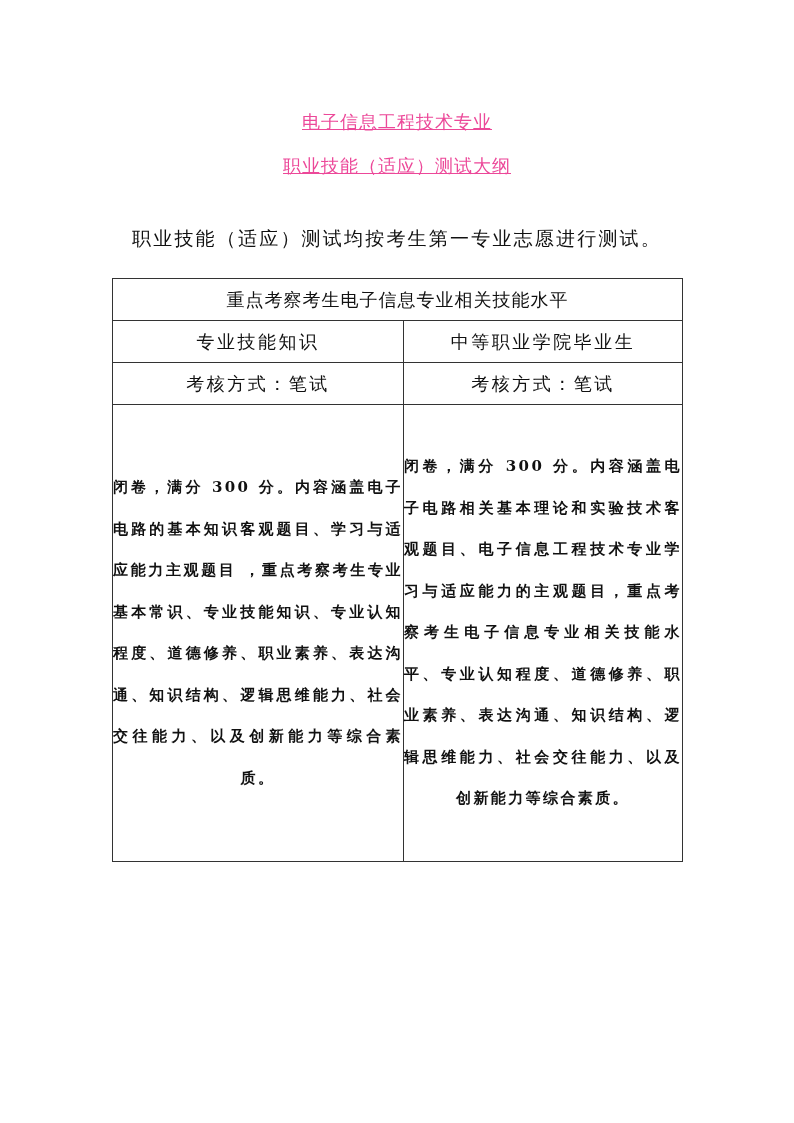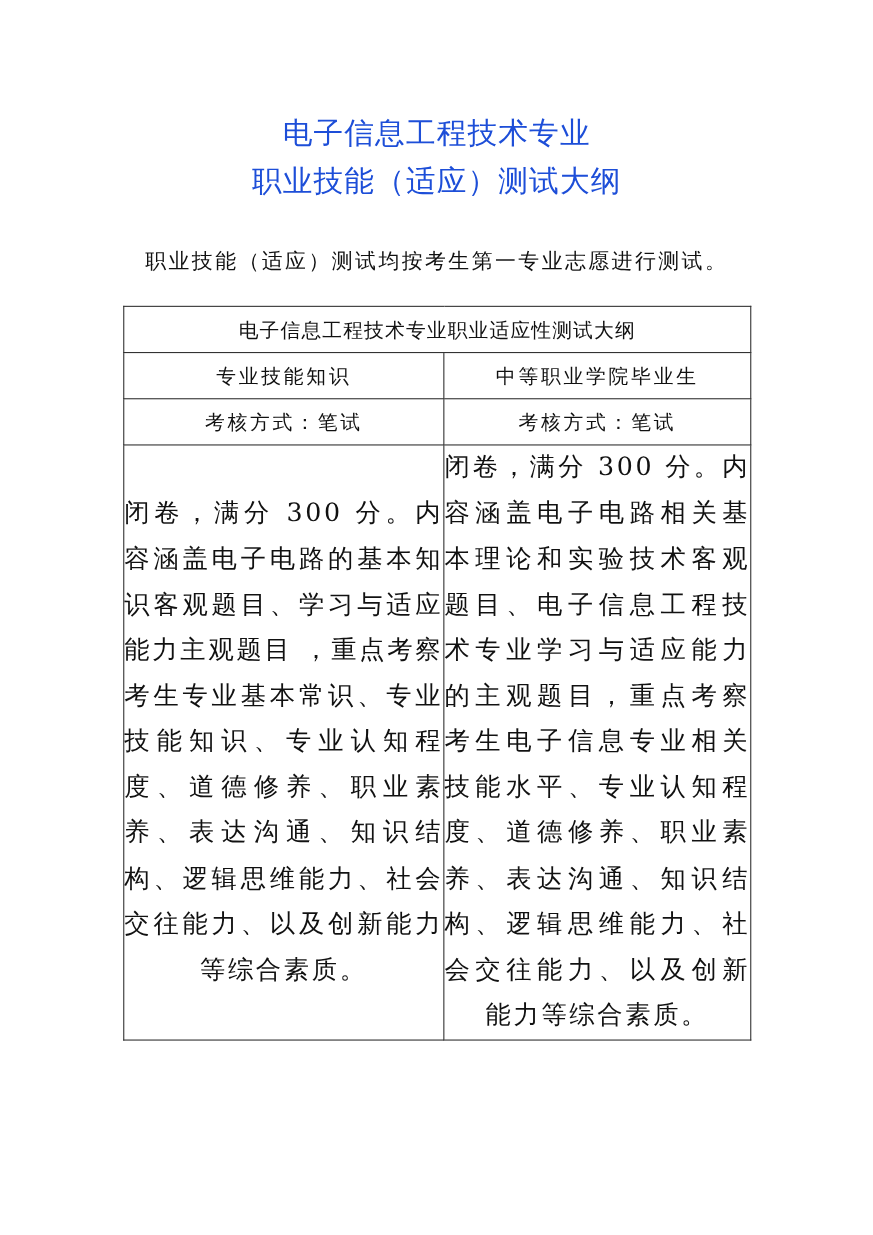--- a/index.html
+++ b/index.html
@@ -17,25 +17,26 @@
     }
     .title-block {
       position: absolute;
       left: 0;
       top: 100px;
       width: 794px;
       text-align: center;
       font-family: "DejaVu Sans", "Liberation Sans", sans-serif;
     }
     .title-line {
-      font-size: 27px;
+      font-size: 18px;
       line-height: 44px;
       height: 44px;
       letter-spacing: 1px;
-      color: #1d4ed8;
+      color: #ec4899;
+      text-decoration: underline;
     }
     .intro {
       position: absolute;
       left: 0;
       top: 225px;
       width: 794px;
       text-align: center;
       font-size: 19px;
       line-height: 26px;
       letter-spacing: 2.2px;
@@ -63,25 +64,26 @@
       letter-spacing: 1px;
     }
     .row-group td, .row-method td {
       height: 41px;
       font-size: 18px;
       letter-spacing: 2.5px;
     }
     .row-content td {
       height: 456px;
       vertical-align: top;
-      font-size: 23px;
+      font-size: 15px;
       line-height: 41.5px;
       padding: 2px 8px 0 8px;
       letter-spacing: 2.4px;
       text-align: center;
+      font-weight: bold;
     }
     .cell-text {
       display: block;
       text-align: justify;
       text-align-last: center;
     }
   </style>
 </head>
 <body>
 
@@ -92,21 +94,21 @@
 
 <div class="intro">职业技能（适应）测试均按考生第一专业志愿进行测试。</div>
 
 <table class="outline">
   <colgroup>
     <col style="width:291px">
     <col style="width:279px">
   </colgroup>
   <tbody>
       <tr class="row-head">
-    <td colspan="2">电子信息工程技术专业职业适应性测试大纲</td>
+    <td colspan="2">重点考察考生电子信息专业相关技能水平</td>
   </tr>
   <tr class="row-group">
     <td>专业技能知识</td>
     <td>中等职业学院毕业生</td>
   </tr>
   <tr class="row-method">
     <td>考核方式：笔试</td>
     <td>考核方式：笔试</td>
   </tr>
   <tr class="row-content">

